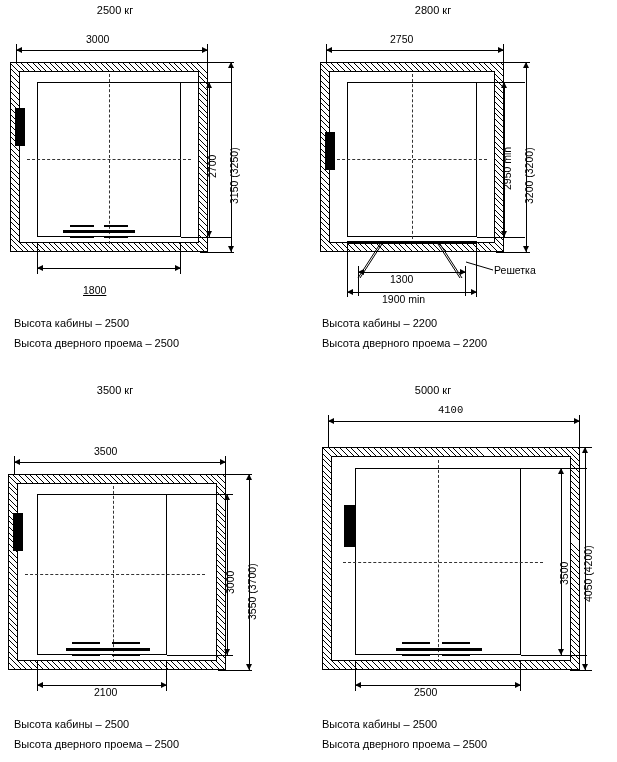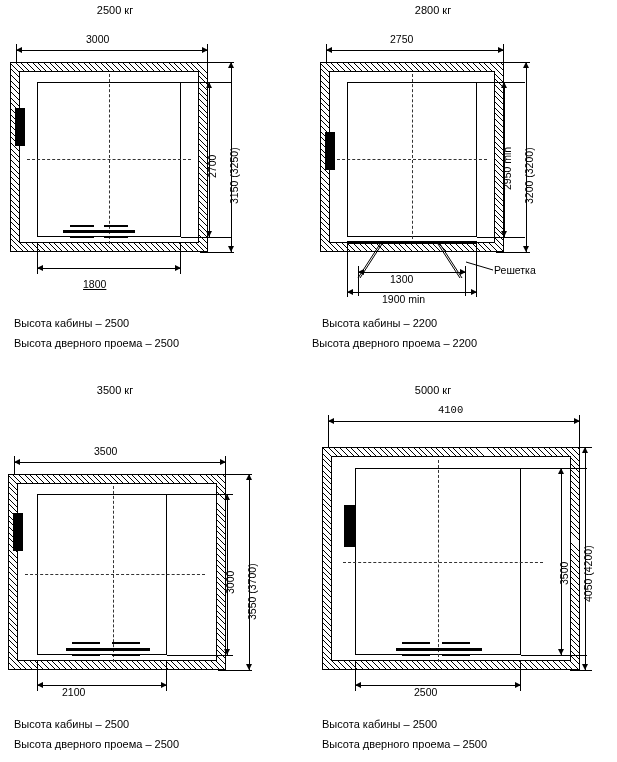--- a/index.html
+++ b/index.html
@@ -69,21 +69,21 @@
   <div class="arrowD" style="left:228px;top:246px;"></div>
   <div class="thin" style="left:200px;top:62px;width:34px;"></div>
   <div class="thin" style="left:200px;top:252px;width:34px;"></div>
   <div class="lblv" style="left:228px;top:204px;">3150 (3250)</div>
 
   <div class="thin" style="left:37px;top:268px;width:144px;"></div>
   <div class="arrowL" style="left:37px;top:265px;"></div>
   <div class="arrowR" style="left:175px;top:265px;"></div>
   <div class="vthin" style="left:37px;top:243px;height:31px;"></div>
   <div class="vthin" style="left:180px;top:243px;height:31px;"></div>
-  <div class="lbl" style="left:83px;top:278px;text-decoration:underline;">1800</div>
+  <div class="lbl" style="left:83px;top:284px;text-decoration:underline;">1800</div>
 
   <div class="note" style="left:14px;top:317px;">Высота кабины – 2500</div>
   <div class="note" style="left:14px;top:337px;">Высота дверного проема – 2500</div>
 </div>
 
 <div class="panel" style="left:308px;top:0;width:309px;height:360px;">
   <div class="cap" style="left:50px;top:4px;width:150px;">2800 кг</div>
 
   <div class="thin" style="left:18px;top:50px;width:178px;"></div>
   <div class="arrowL" style="left:18px;top:47px;"></div>
@@ -134,21 +134,21 @@
   <div class="lbl" style="left:82px;top:273px;">1300</div>
 
   <div class="thin" style="left:39px;top:292px;width:130px;"></div>
   <div class="arrowL" style="left:39px;top:289px;"></div>
   <div class="arrowR" style="left:163px;top:289px;"></div>
   <div class="vthin" style="left:39px;top:243px;height:54px;"></div>
   <div class="vthin" style="left:168px;top:243px;height:54px;"></div>
   <div class="lbl" style="left:74px;top:293px;">1900 min</div>
 
   <div class="note" style="left:14px;top:317px;">Высота кабины – 2200</div>
-  <div class="note" style="left:4px;top:337px;">Высота дверного проема – 2200</div>
+  <div class="note" style="left:14px;top:337px;">Высота дверного проема – 2200</div>
 </div>
 
 <div class="panel" style="left:0;top:380px;width:308px;height:382px;">
   <div class="cap" style="left:40px;top:4px;width:150px;">3500 кг</div>
 
   <div class="thin" style="left:14px;top:82px;width:212px;"></div>
   <div class="arrowL" style="left:14px;top:79px;"></div>
   <div class="arrowR" style="left:220px;top:79px;"></div>
   <div class="vthin" style="left:14px;top:76px;height:20px;"></div>
   <div class="vthin" style="left:225px;top:76px;height:20px;"></div>
@@ -181,21 +181,21 @@
   <div class="arrowD" style="left:246px;top:284px;"></div>
   <div class="thin" style="left:218px;top:94px;width:34px;"></div>
   <div class="thin" style="left:218px;top:290px;width:34px;"></div>
   <div class="lblv" style="left:246px;top:240px;">3550 (3700)</div>
 
   <div class="thin" style="left:37px;top:305px;width:130px;"></div>
   <div class="arrowL" style="left:37px;top:302px;"></div>
   <div class="arrowR" style="left:161px;top:302px;"></div>
   <div class="vthin" style="left:37px;top:281px;height:30px;"></div>
   <div class="vthin" style="left:166px;top:281px;height:30px;"></div>
-  <div class="lbl" style="left:62px;top:306px;">2100</div>
+  <div class="lbl" style="left:94px;top:306px;">2100</div>
 
   <div class="note" style="left:14px;top:338px;">Высота кабины – 2500</div>
   <div class="note" style="left:14px;top:358px;">Высота дверного проема – 2500</div>
 </div>
 
 <div class="panel" style="left:308px;top:380px;width:309px;height:382px;">
   <div class="cap" style="left:50px;top:4px;width:150px;">5000 кг</div>
 
   <div class="thin" style="left:20px;top:41px;width:252px;"></div>
   <div class="arrowL" style="left:20px;top:38px;"></div>

